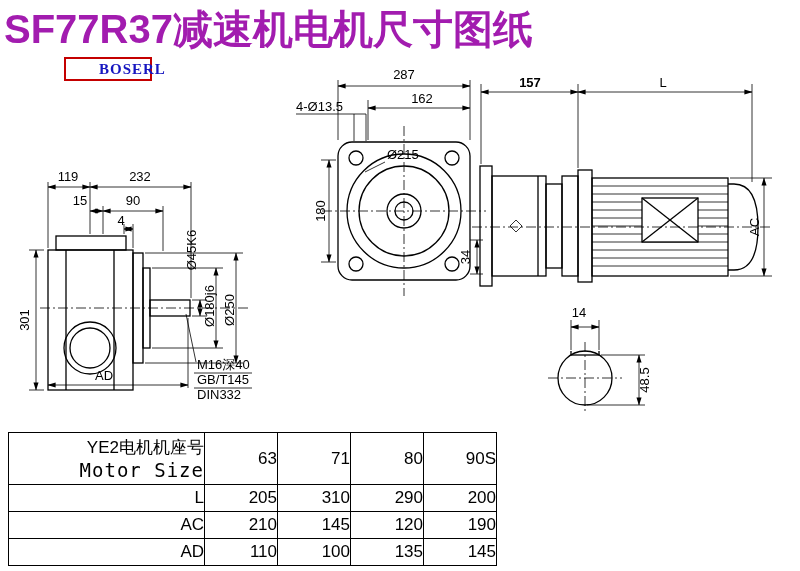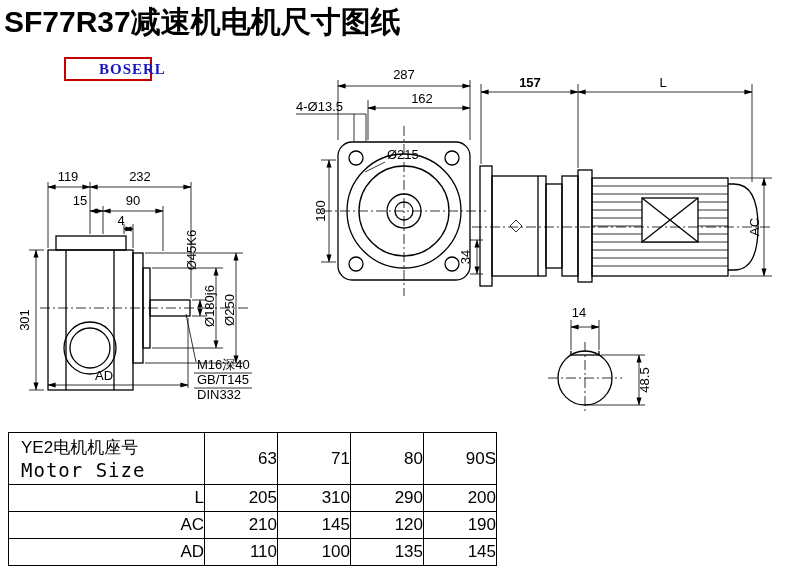--- a/index.html
+++ b/index.html
@@ -3,21 +3,21 @@
 <meta charset="utf-8">
 <style>
   * { box-sizing: border-box; }
   html,body { margin:0; padding:0; }
   body {
     width:800px; height:571px; position:relative; overflow:hidden;
     background:#fff; font-family:"Liberation Sans", sans-serif; color:#000;
   }
   .title {
     position:absolute; top:2px; left:4px;
-    font-size:30px; font-weight:bold; color:#000000; white-space:nowrap;
+    font-size:40px; font-weight:bold; color:#a21caf; white-space:nowrap;
   }
   .logo {
     position:absolute; top:57px; left:64px; width:88px; height:24px;
     border:2px solid #c40000; color:#1616c0;
     font-family:"Liberation Serif", serif; font-weight:bold; font-size:15px;
     text-align:center; line-height:20px; letter-spacing:1px;padding-left:33px;
   }
   svg.drawing { position:absolute; top:0; left:0; }
   svg .b  { fill:none; stroke:#000; stroke-width:1.3; }
   svg .bw { fill:#fff; stroke:#000; stroke-width:1.3; }
@@ -25,21 +25,21 @@
   svg .cl { fill:none; stroke:#000; stroke-width:0.8; stroke-dasharray:10 3 2 3; }
   svg text { fill:#000; font-family:"Liberation Sans", sans-serif; font-size:13px; }
   .size-table {
     position:absolute; left:8px; top:432px;
     border-collapse:collapse; table-layout:fixed;
   }
   .size-table th, .size-table td {
     border:1px solid #000; text-align:right; font-weight:normal;
     font-size:17px; padding:0; height:27px;
   }
-  .size-table .hdr { height:52px; text-align:left; padding-left:12px; }
+  .size-table .hdr { height:52px; text-align:right; padding-left:12px; }
   .size-table .cn { font-size:17px; }
   .size-table .en { font-family:"DejaVu Sans Mono", monospace; font-size:19px; letter-spacing:1px; }
   .size-table col.lblcol { width:196px; }
   .size-table col.numcol { width:73px; }
 </style>
 </head>
 <body>
 
 <div class="title">SF77R37减速机电机尺寸图纸</div>
 <div class="logo">BOSERL</div>

